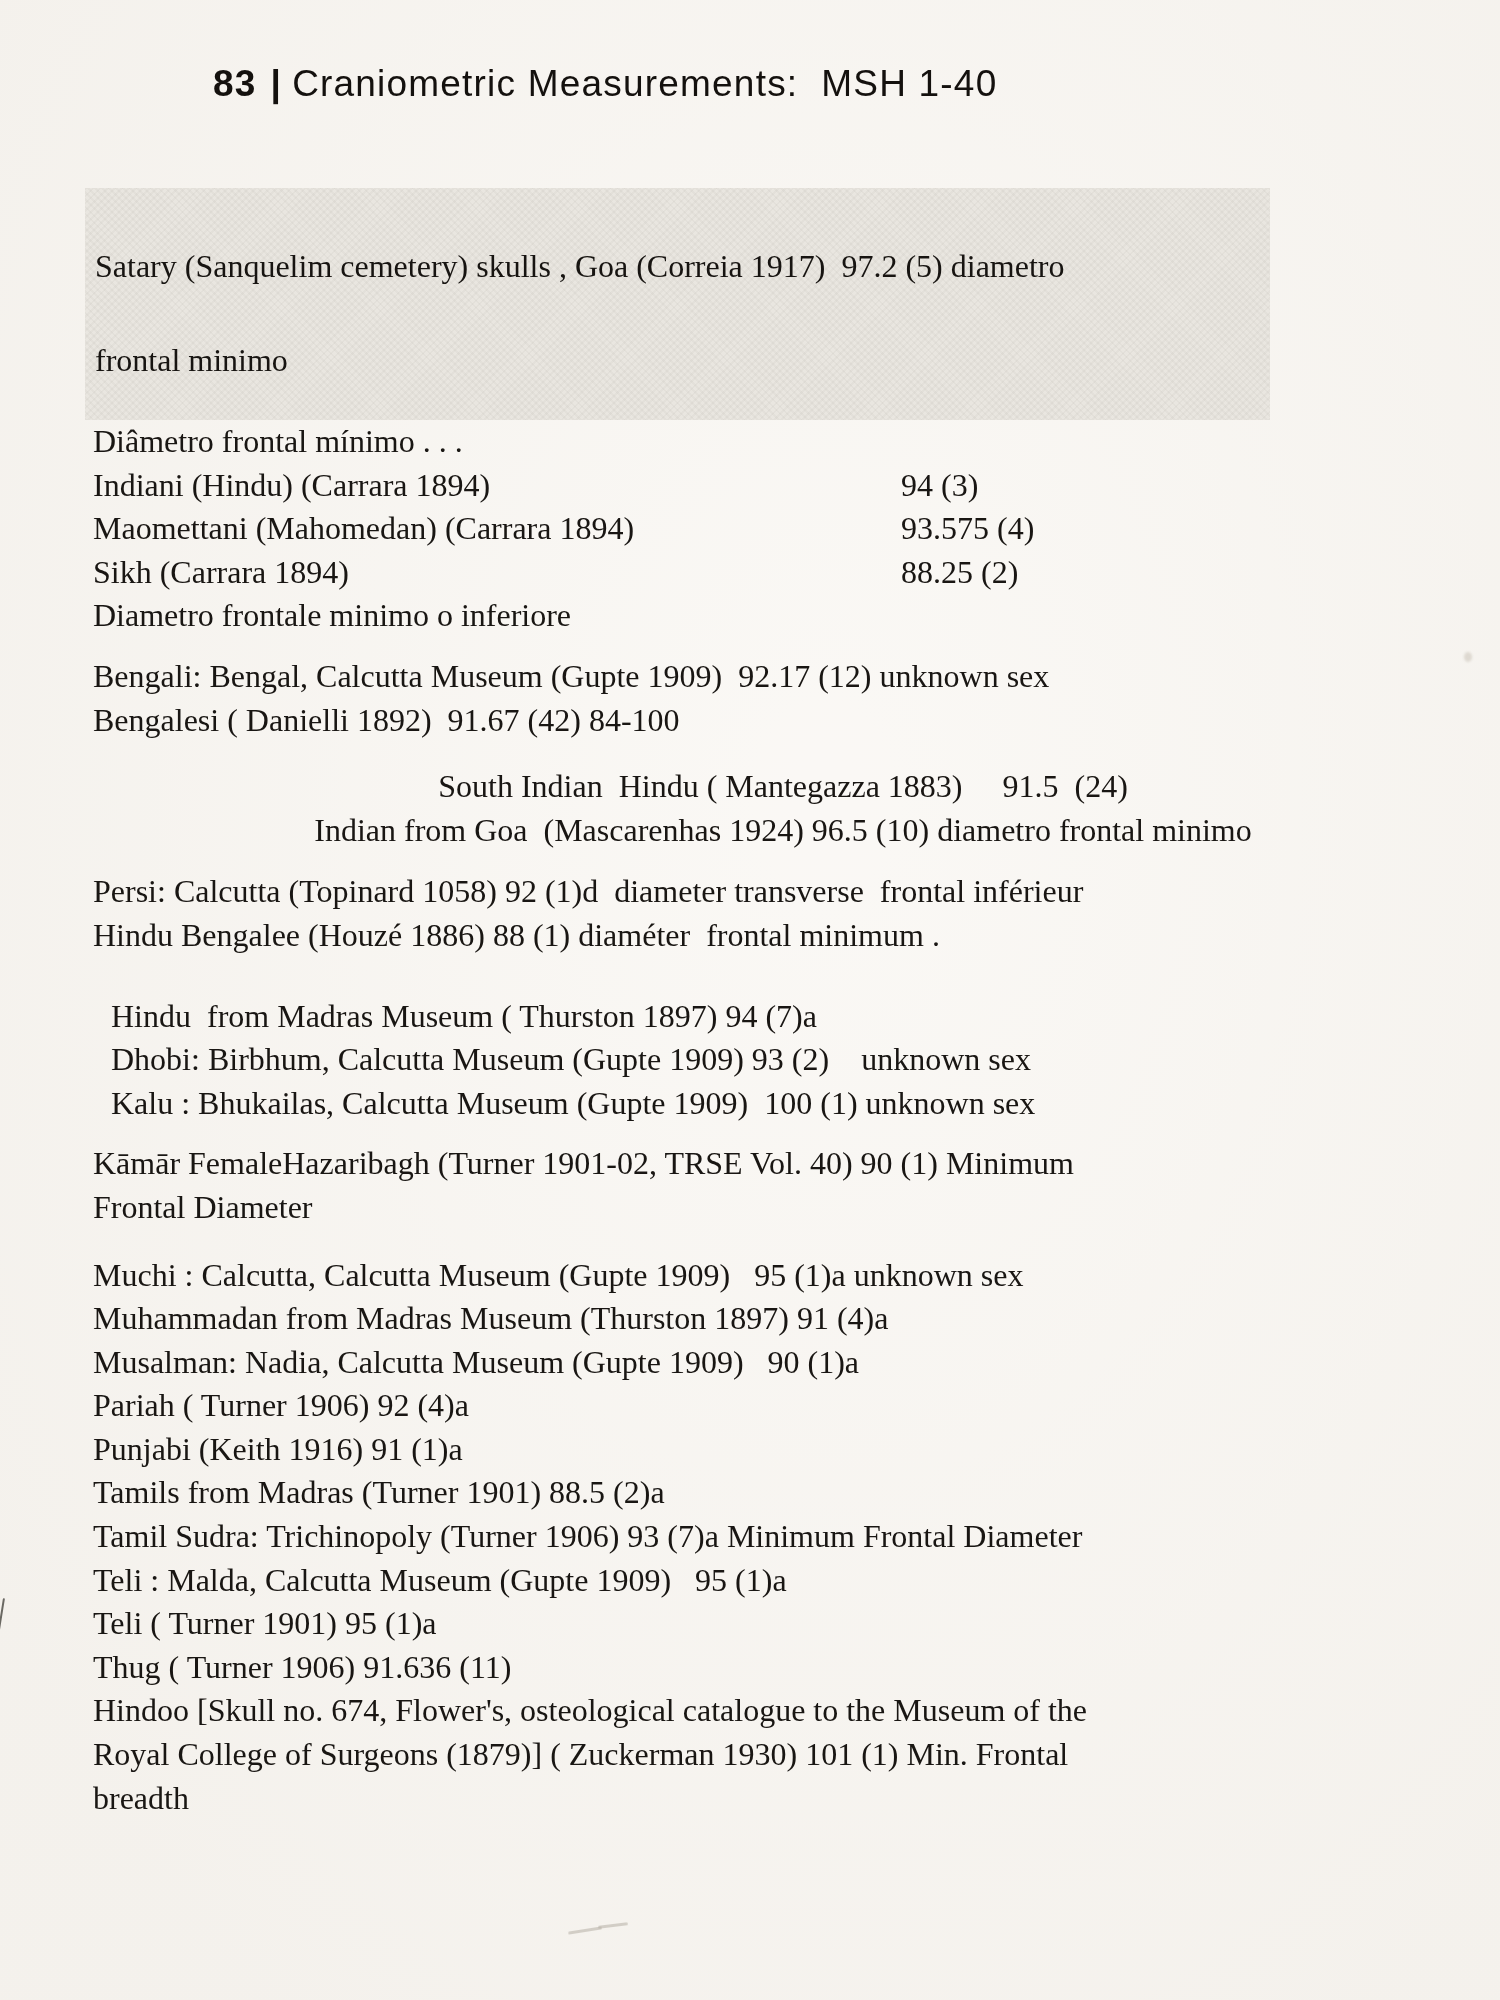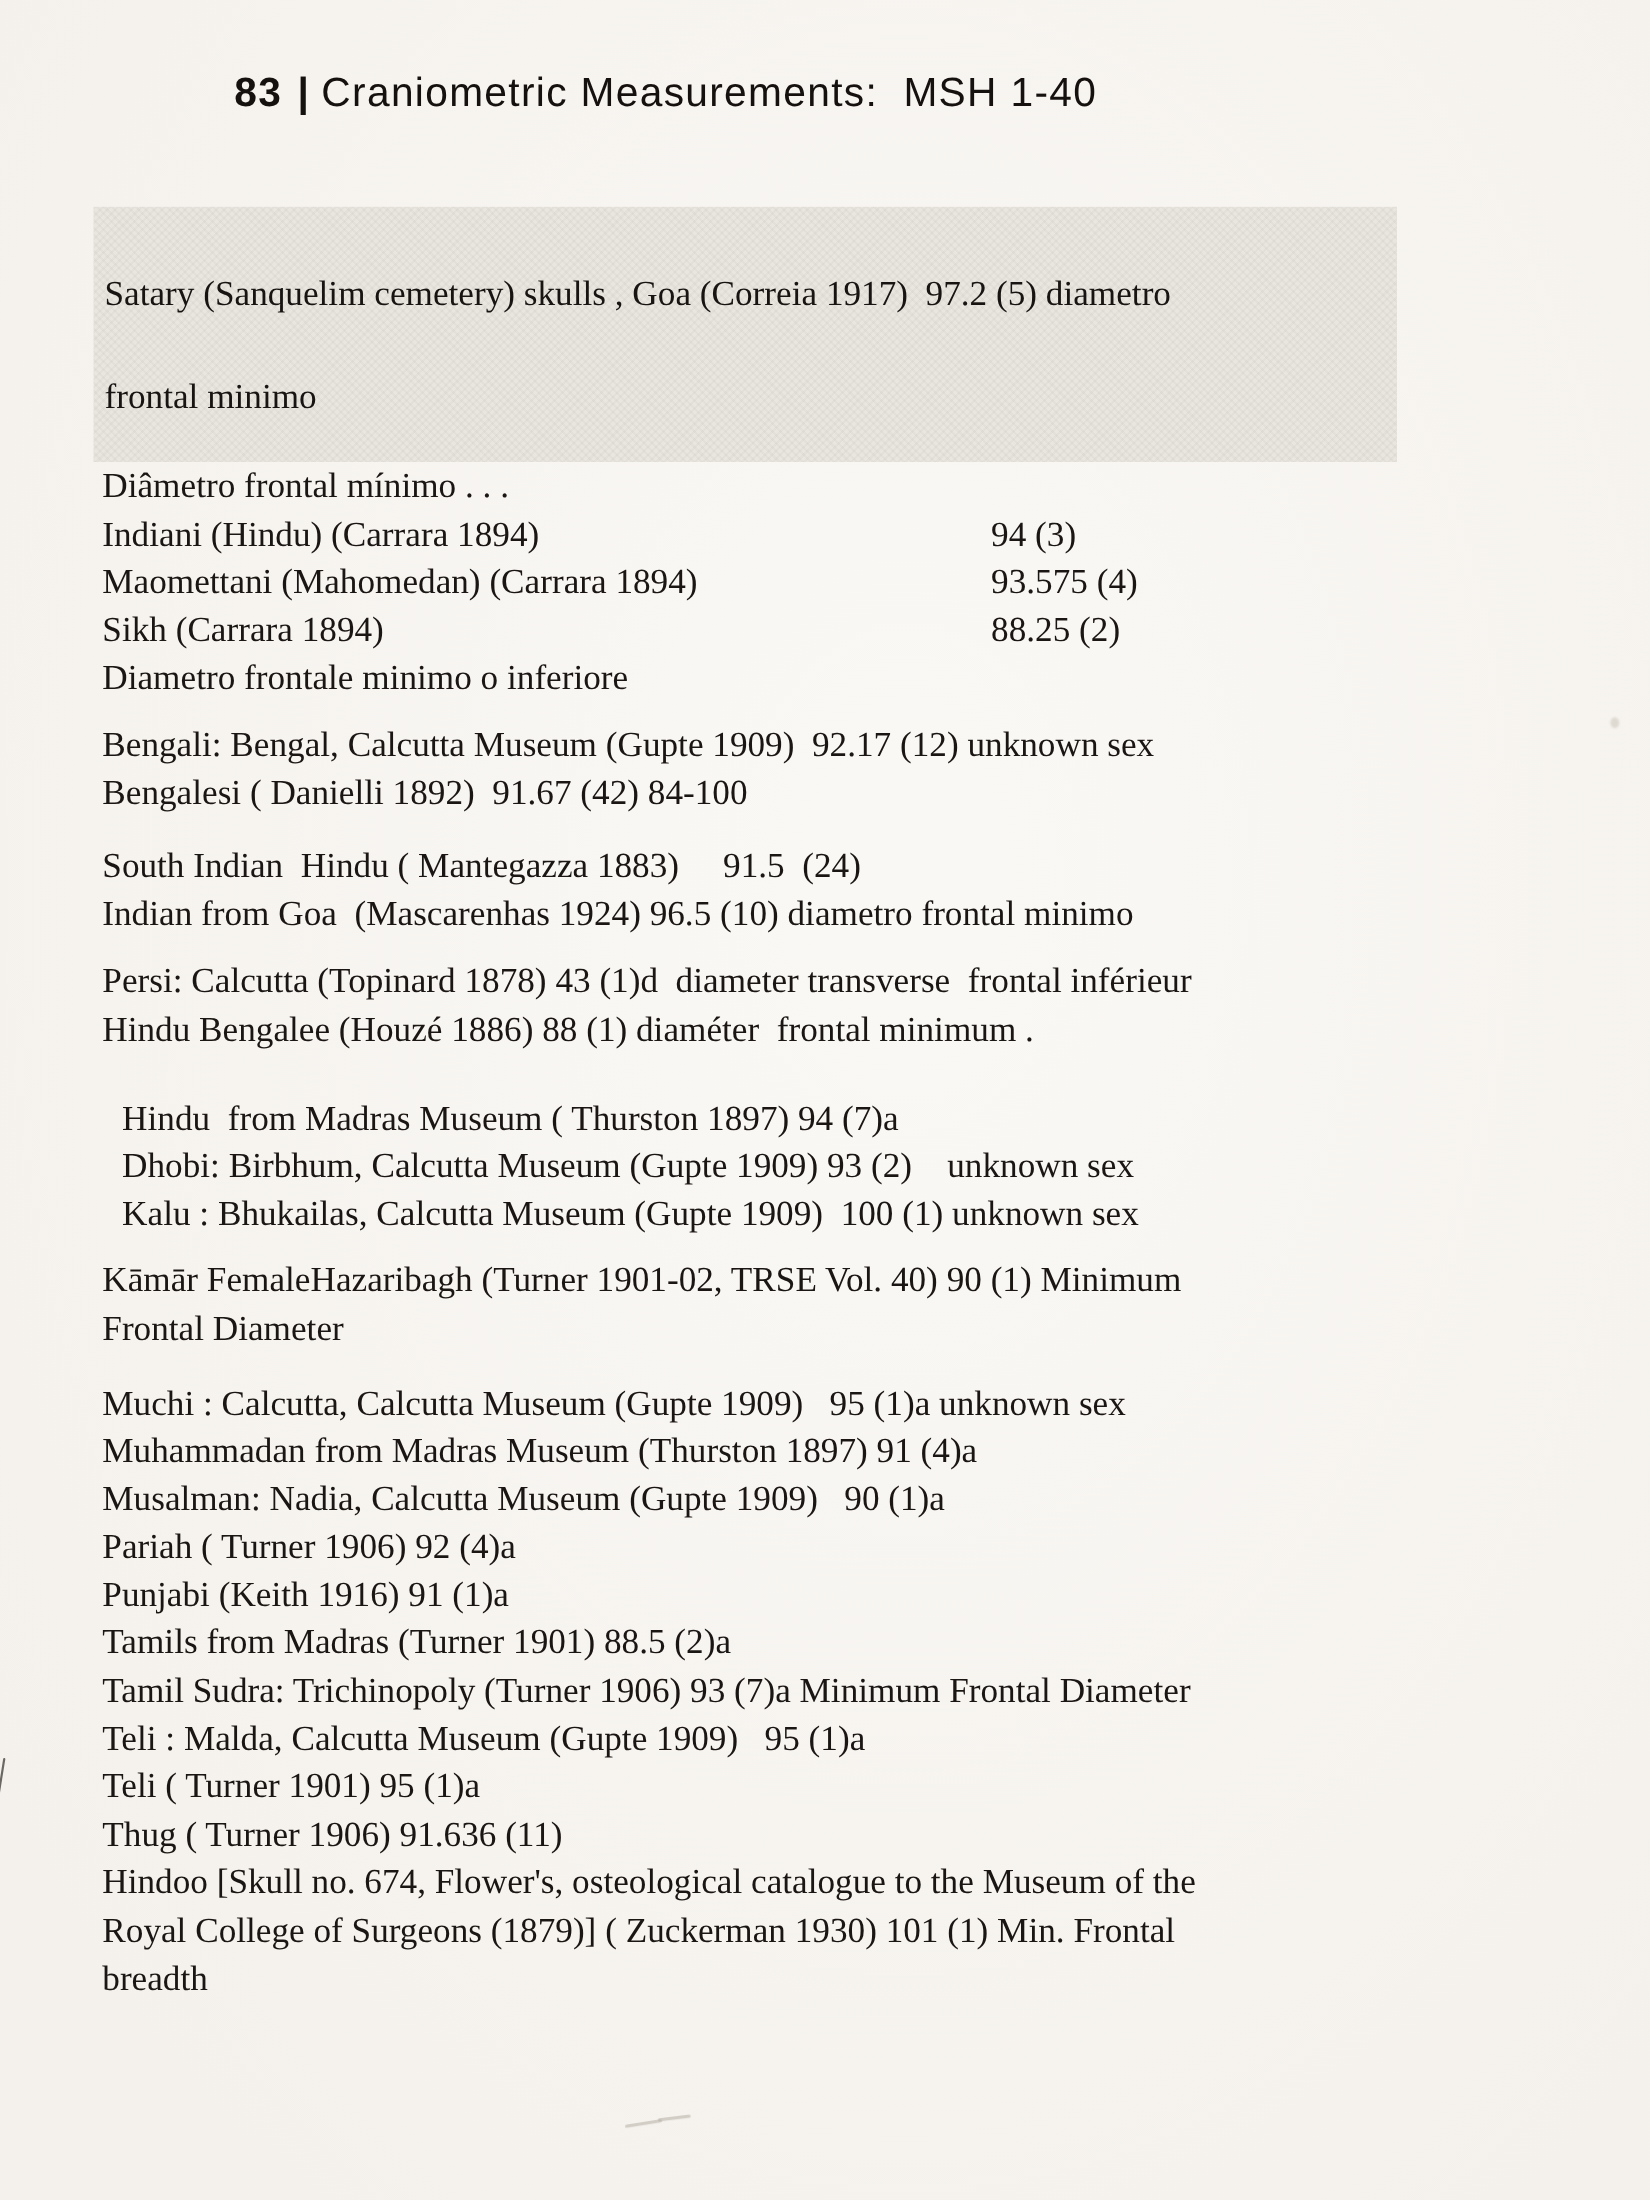--- a/index.html
+++ b/index.html
@@ -47,21 +47,21 @@
   .hl-line.l2 { top: 152px; }
   
   .body-text {
     position: absolute; left: 93px; top: 420px;
     width: 1380px;
     font-size: 32px; line-height: 43.6px;
     color: #191613;
   }
   .group { margin: 0; }
   .group:nth-child(2) { margin-top: 17px; }
-  .group:nth-child(3) { margin-top: 23px; }
+  .group:nth-child(3) { margin-top: 23px; text-align: center; }
   .group:nth-child(4) { margin-top: 18px; }
   .group:nth-child(5) { margin-top: 37px; margin-left: 18px; }
   .group:nth-child(6) { margin-top: 17px; }
   .group:nth-child(7) { margin-top: 24px; }
   .group:nth-child(8) { margin-top: 41px; }
   .line { position: relative; white-space: pre; }
   .value-col { position: absolute; left: 808px; top: 0; white-space: pre; text-align: right; }
   
   .scratch {
     position: absolute; left: 3px; top: 1598px;
@@ -110,21 +110,21 @@
       </div>
       <div class="group">
         <div class="line"><span>Bengali: Bengal, Calcutta Museum (Gupte 1909)  92.17 (12) unknown sex</span></div>
         <div class="line"><span>Bengalesi ( Danielli 1892)  91.67 (42) 84-100</span></div>
       </div>
       <div class="group">
         <div class="line"><span>South Indian  Hindu ( Mantegazza 1883)     91.5  (24)</span></div>
         <div class="line"><span>Indian from Goa  (Mascarenhas 1924) 96.5 (10) diametro frontal minimo</span></div>
       </div>
       <div class="group">
-        <div class="line"><span>Persi: Calcutta (Topinard 1878) 43 (1)d  diameter transverse  frontal inférieur</span></div>
+        <div class="line"><span>Persi: Calcutta (Topinard 1058) 92 (1)d  diameter transverse  frontal inférieur</span></div>
         <div class="line"><span>Hindu Bengalee (Houzé 1886) 88 (1) diaméter  frontal minimum .</span></div>
       </div>
       <div class="group">
         <div class="line"><span>Hindu  from Madras Museum ( Thurston 1897) 94 (7)a</span></div>
         <div class="line"><span>Dhobi: Birbhum, Calcutta Museum (Gupte 1909) 93 (2)    unknown sex</span></div>
         <div class="line"><span>Kalu : Bhukailas, Calcutta Museum (Gupte 1909)  100 (1) unknown sex</span></div>
       </div>
       <div class="group">
         <div class="line"><span>Kāmār FemaleHazaribagh (Turner 1901-02, TRSE Vol. 40) 90 (1) Minimum</span></div>
         <div class="line"><span>Frontal Diameter</span></div>

